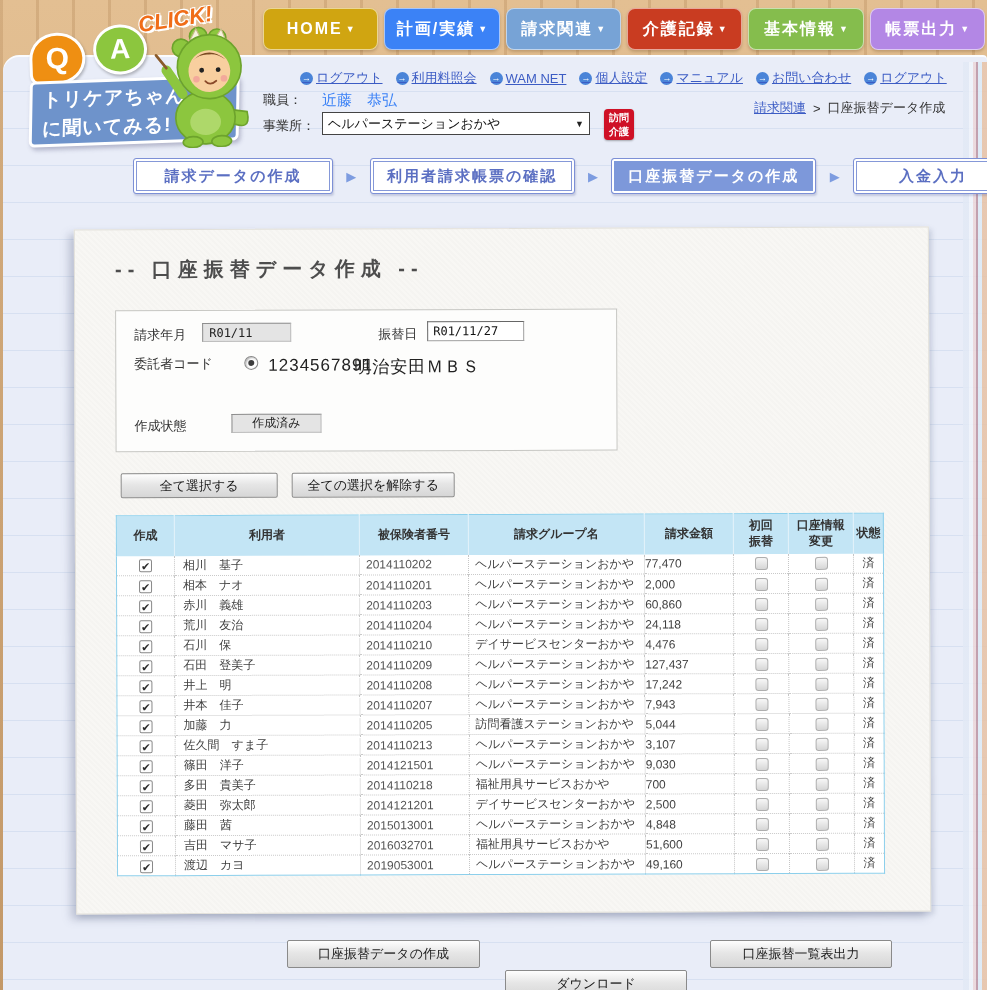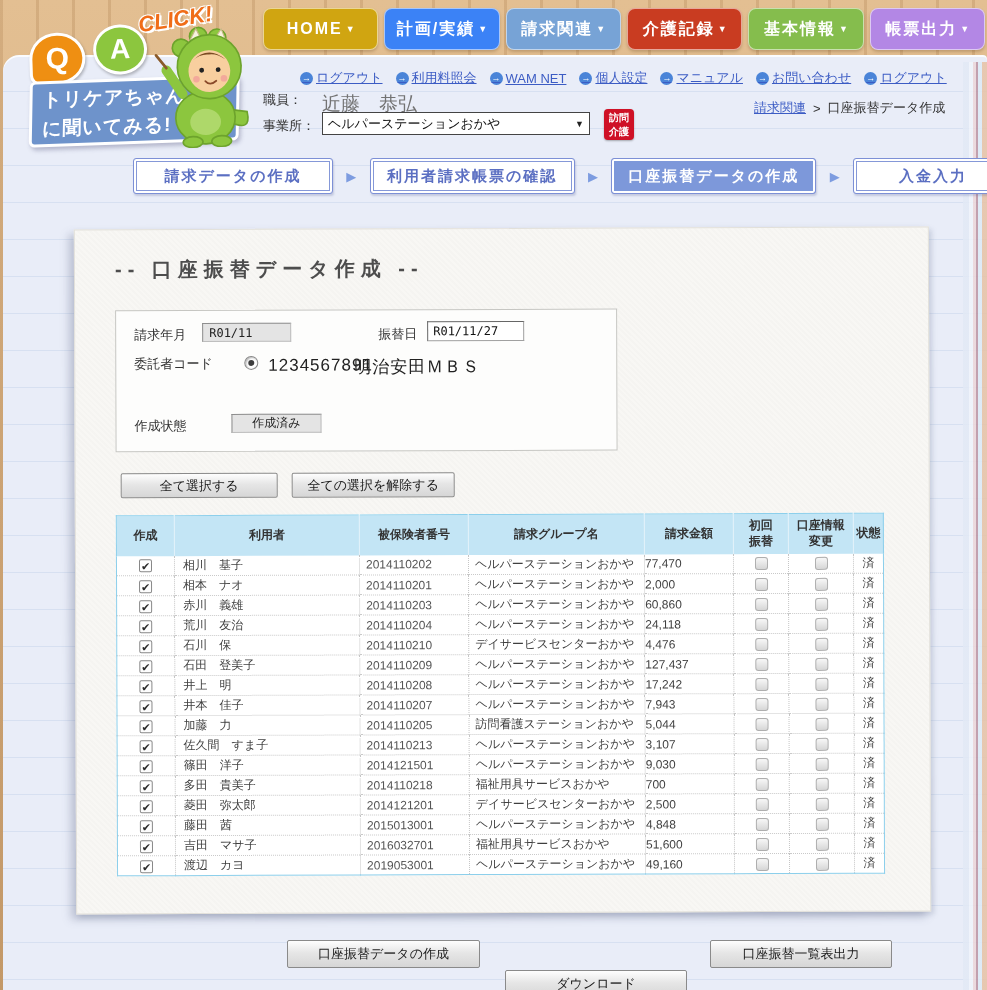--- a/index.html
+++ b/index.html
@@ -42,21 +42,21 @@
     font-size:16px; letter-spacing:2px; display:flex; align-items:center; justify-content:center; gap:3px;
     box-shadow:0 2px 3px rgba(90,60,20,.25); cursor:pointer; }
   .nav-caret { font-size:9px; letter-spacing:0; }
 
   
   .quick-links { position:absolute; left:300px; top:69px; display:flex; gap:13px; }
   .qlink { display:flex; align-items:center; gap:3px; color:#3c5cc4; font-size:13px; text-decoration:underline; cursor:pointer; }
   .qicon { width:13px; height:13px; border-radius:50%; background:#4a84d8; color:#fff; font-size:9px; line-height:13px;
     text-align:center; text-decoration:none; display:inline-block; flex:none; }
   .staff-label { position:absolute; left:263px; top:91px; font-size:13px; color:#333; }
-  .staff-name  { position:absolute; left:322px; top:91px; font-size:19px; color:#737373; }
+  .staff-name  { position:absolute; left:322px; top:91px; font-size:15px; color:#3b82f6; }
   .office-label { position:absolute; left:263px; top:117px; font-size:13px; color:#333; }
   .office-select { position:absolute; left:322px; top:112px; width:268px; height:23px; background:#fff;
     border:1px solid #444; display:flex; align-items:center; padding:0 18px 0 5px; font-size:13px; color:#111; cursor:pointer; }
   .select-caret { position:absolute; right:5px; top:6px; font-size:9px; color:#222; }
   .visit-badge { position:absolute; left:604px; top:109px; width:30px; height:31px; background:#cf1126; border-radius:4px;
     color:#fff; font-size:10px; font-weight:bold; line-height:1.35; text-align:center; display:flex; flex-direction:column;
     justify-content:center; box-shadow:0 1px 2px rgba(0,0,0,.3); }
   .breadcrumb { position:absolute; left:754px; top:99px; font-size:13px; color:#333; display:flex; gap:7px; align-items:center; }
   .breadcrumb .bc-link { color:#3c5cc4; text-decoration:underline; cursor:pointer; }
 

